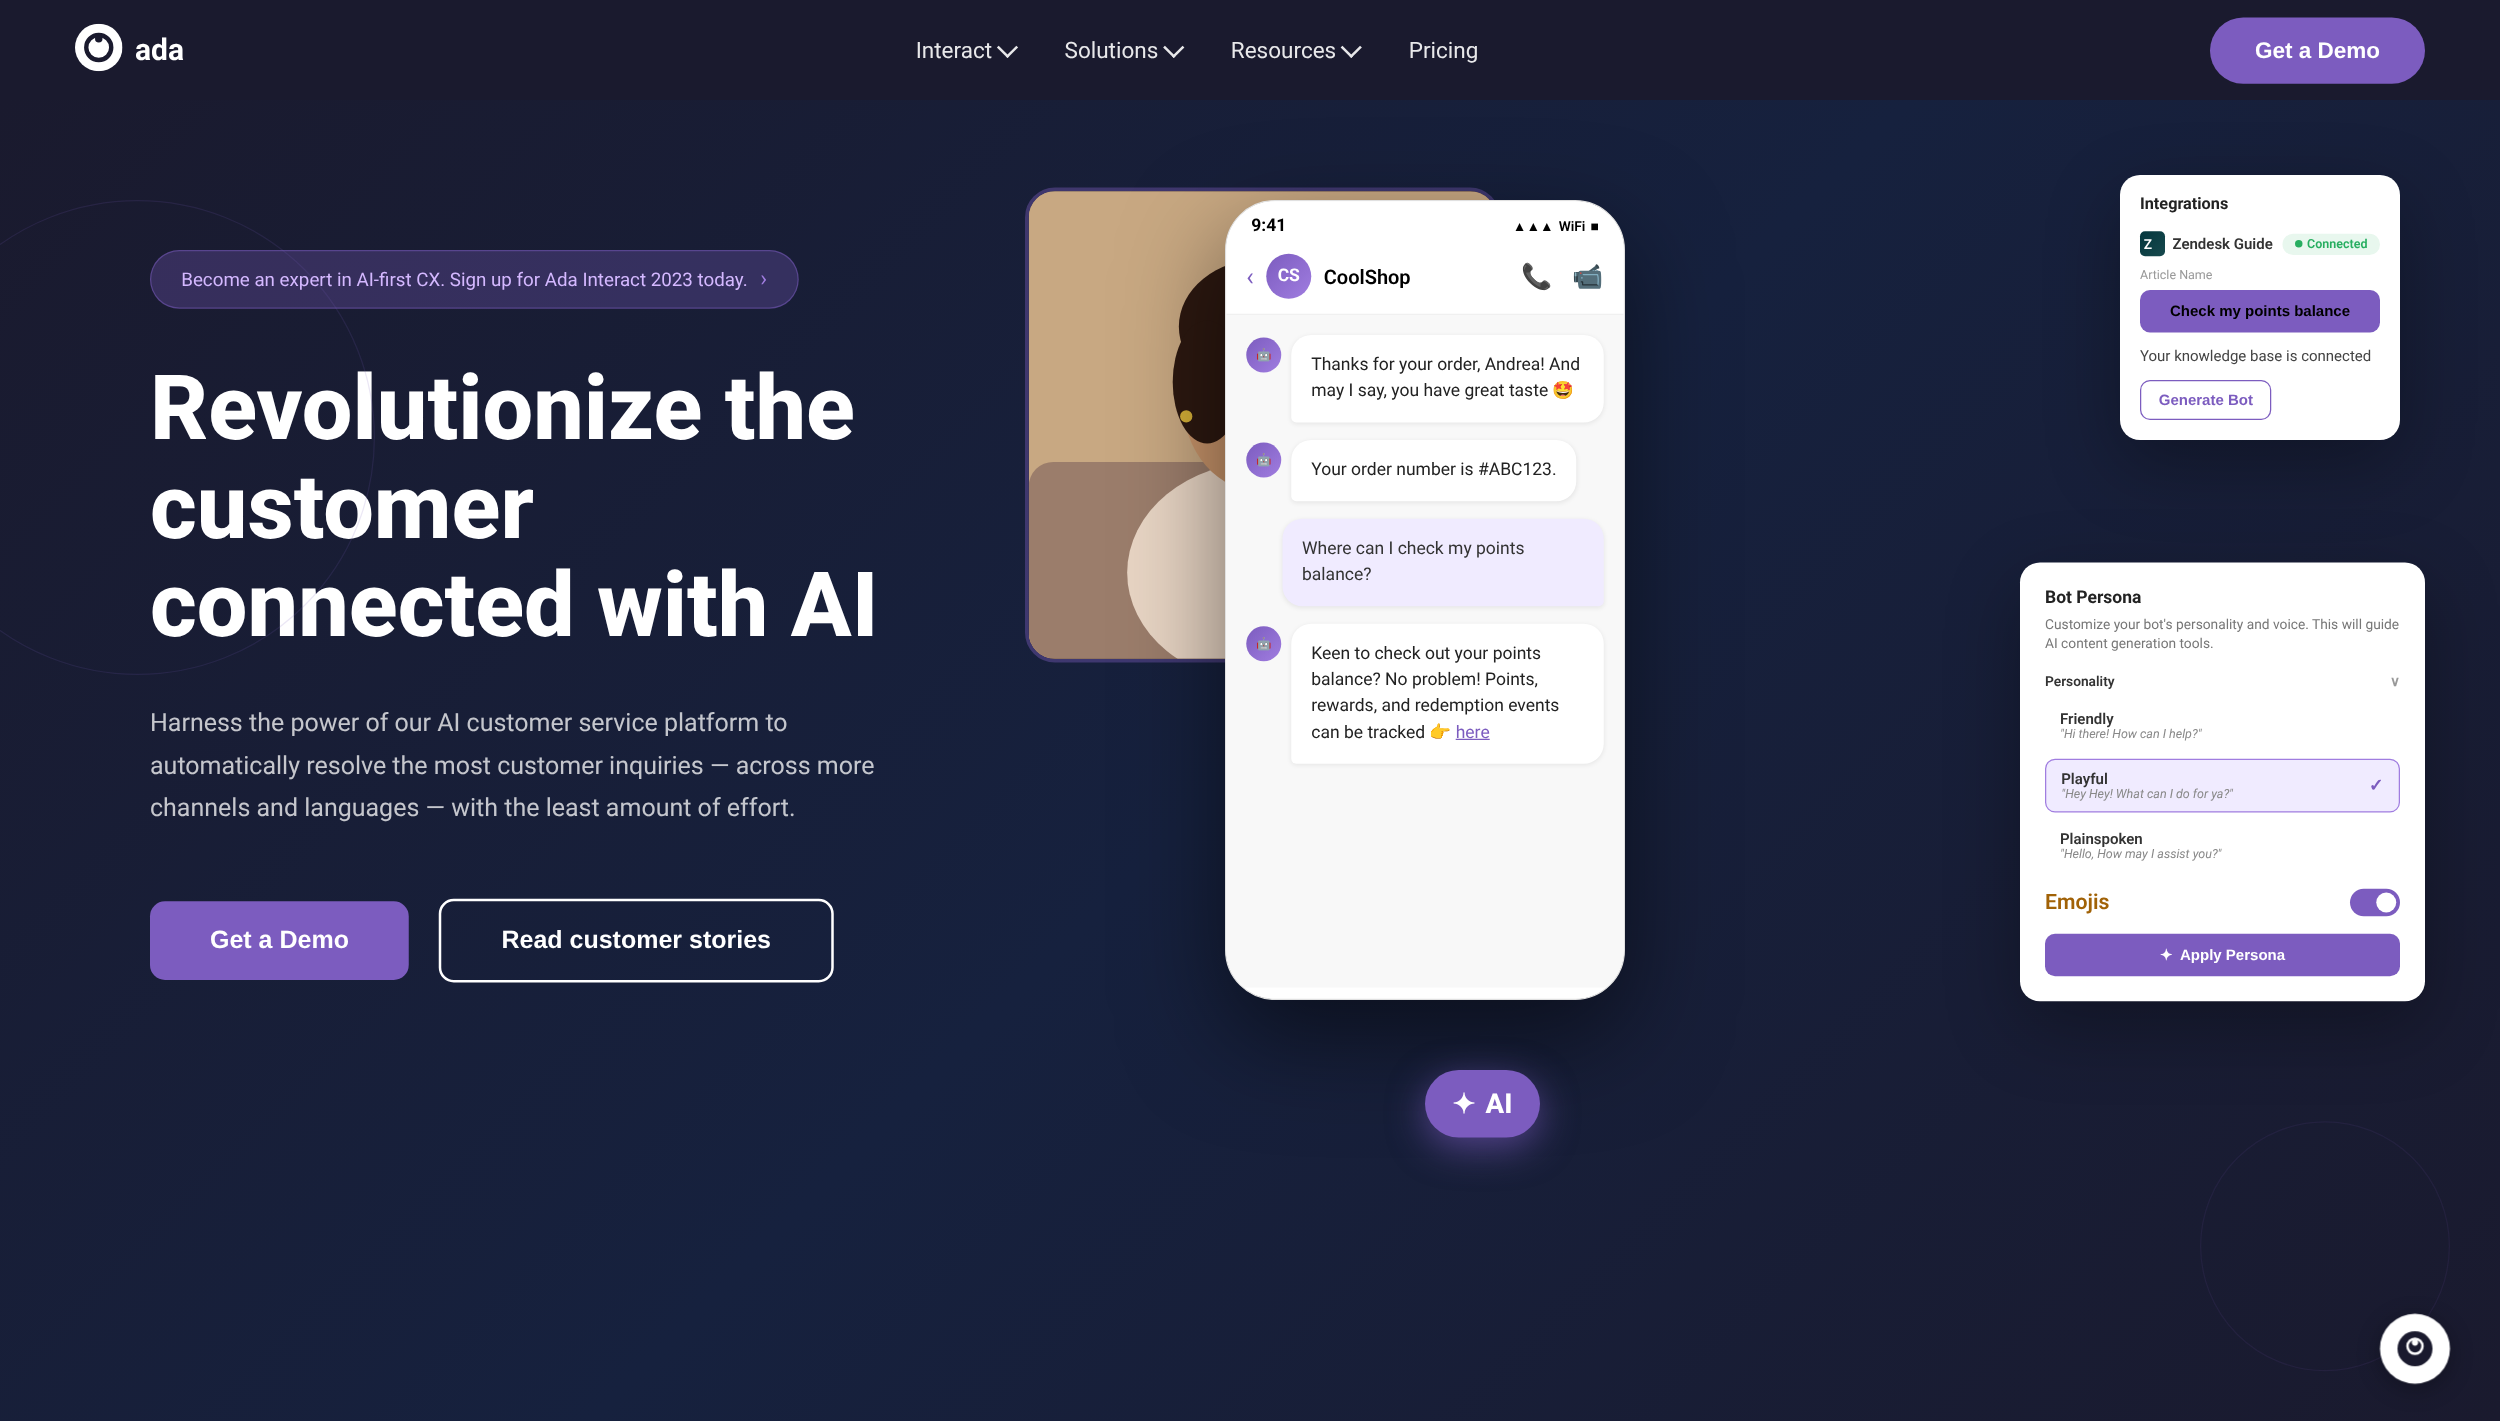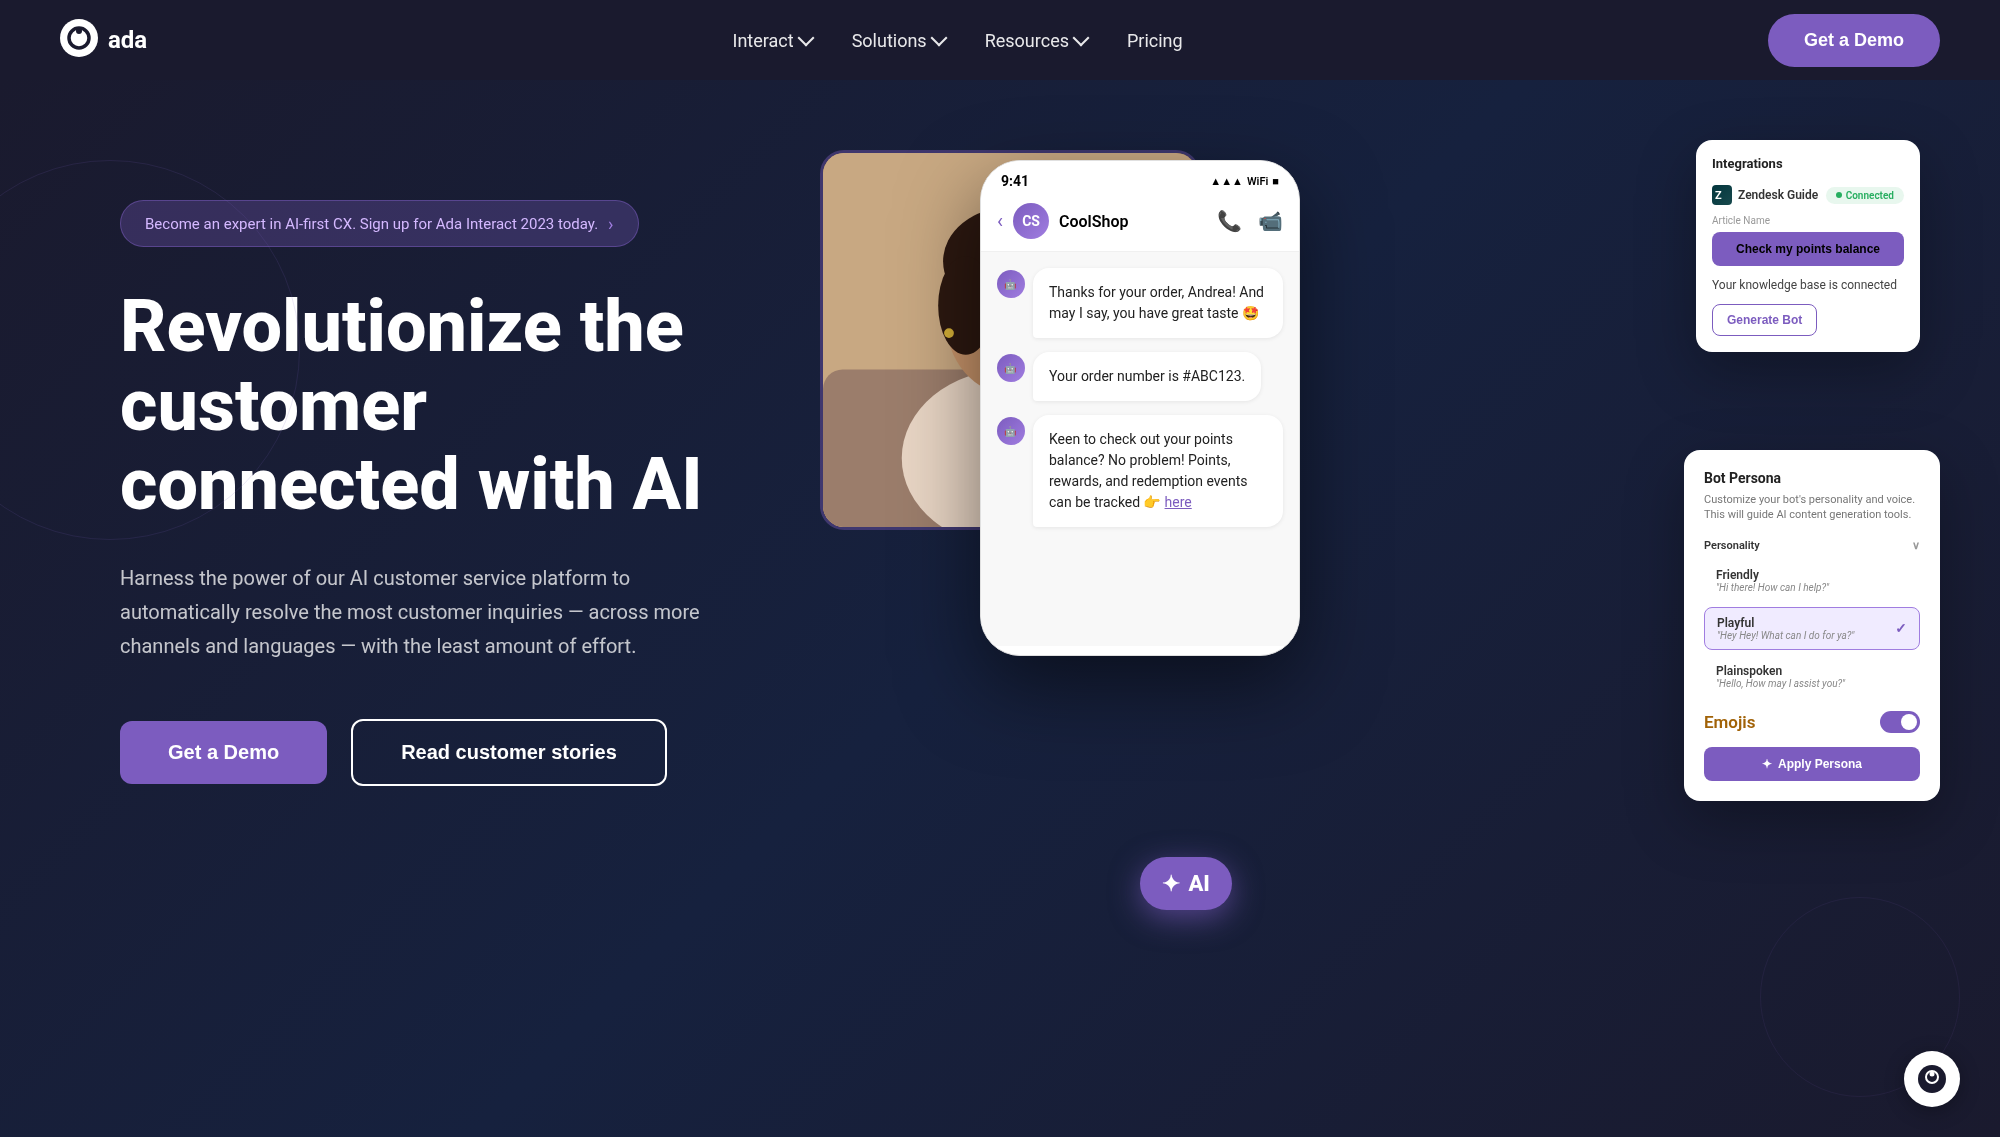--- a/index.html
+++ b/index.html
@@ -171,21 +171,21 @@
       font-weight: 700;
       cursor: pointer;
     }
 
     
     .phone-mockup {
       position: absolute;
       left: 140px;
       top: 20px;
       width: 320px;
-      height: 496px;
+      height: 640px;
       background: #fff;
       border-radius: 40px;
       box-shadow: 0 30px 80px rgba(0,0,0,0.5);
       overflow: hidden;
       border: 1px solid #e0e0e0;
     }
 
     .phone-status-bar {
       display: flex;
       justify-content: space-between;
@@ -451,21 +451,21 @@
       font-size: 12px;
       font-weight: 600;
       cursor: pointer;
     }
 
     
     .bot-persona-panel {
       position: absolute;
       right: -20px;
       top: 310px;
-      width: 256px;
+      width: 324px;
       background: #fff;
       border-radius: 16px;
       padding: 20px;
       box-shadow: 0 20px 60px rgba(0,0,0,0.3);
     }
 
     .bot-persona-title {
       font-size: 14px;
       font-weight: 700;
       color: #222;
@@ -756,20 +756,23 @@
         <div class="chat-bubble-row">
           <div class="chat-bot-avatar">🤖</div>
           <div class="chat-bubble">Thanks for your order, Andrea! And may I say, you have great taste 🤩</div>
         </div>
 
         <div class="chat-bubble-row">
           <div class="chat-bot-avatar">🤖</div>
           <div class="chat-bubble">Your order number is #ABC123.</div>
         </div>
 
+        <div style="display:flex;justify-content:flex-end;">
+          <div class="chat-bubble user">Where can I check my points balance?</div>
+        </div>
 
         <div class="chat-bubble-row">
           <div class="chat-bot-avatar">🤖</div>
           <div class="chat-bubble">
             <span>Keen to check out your points balance? No problem! Points, rewards, and redemption events can be tracked 👉 </span>
             <a class="chat-link" href="#">here</a>
           </div>
         </div>
       </div>
     </div>

